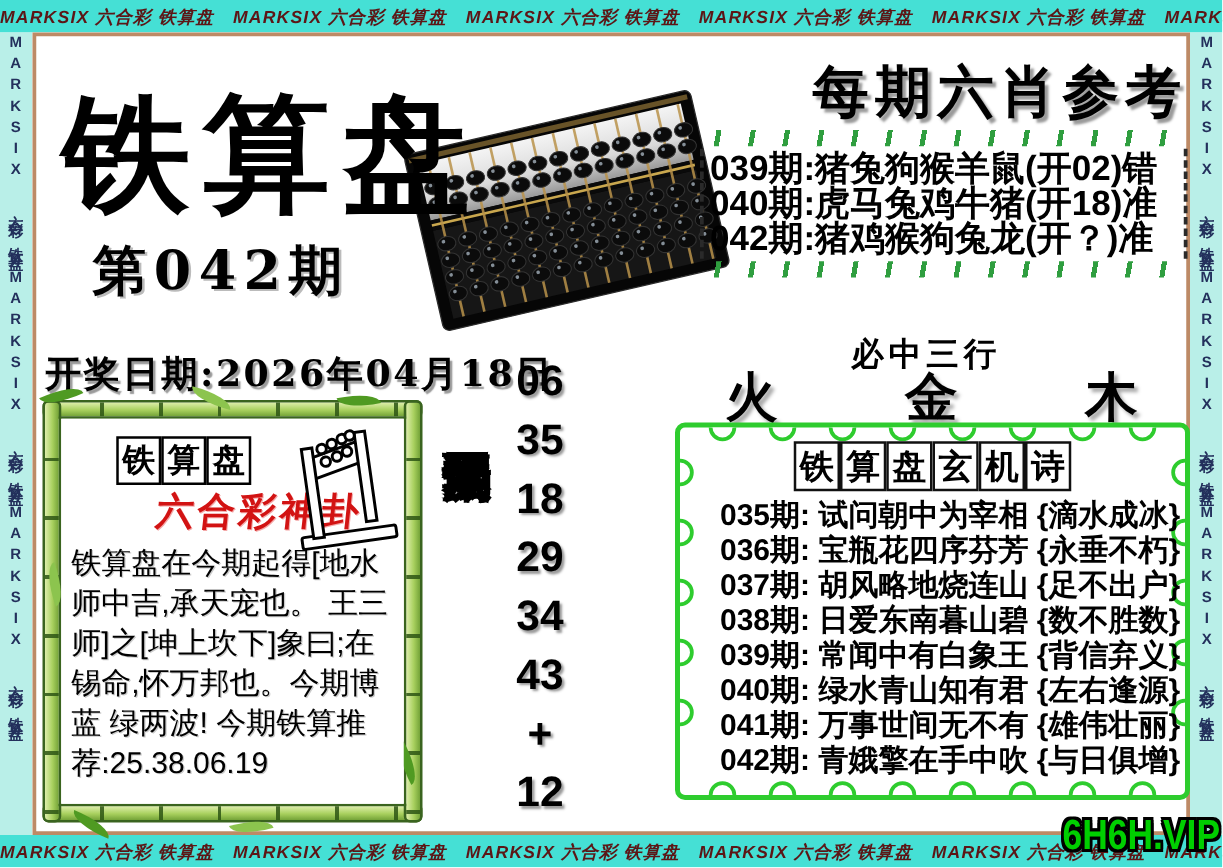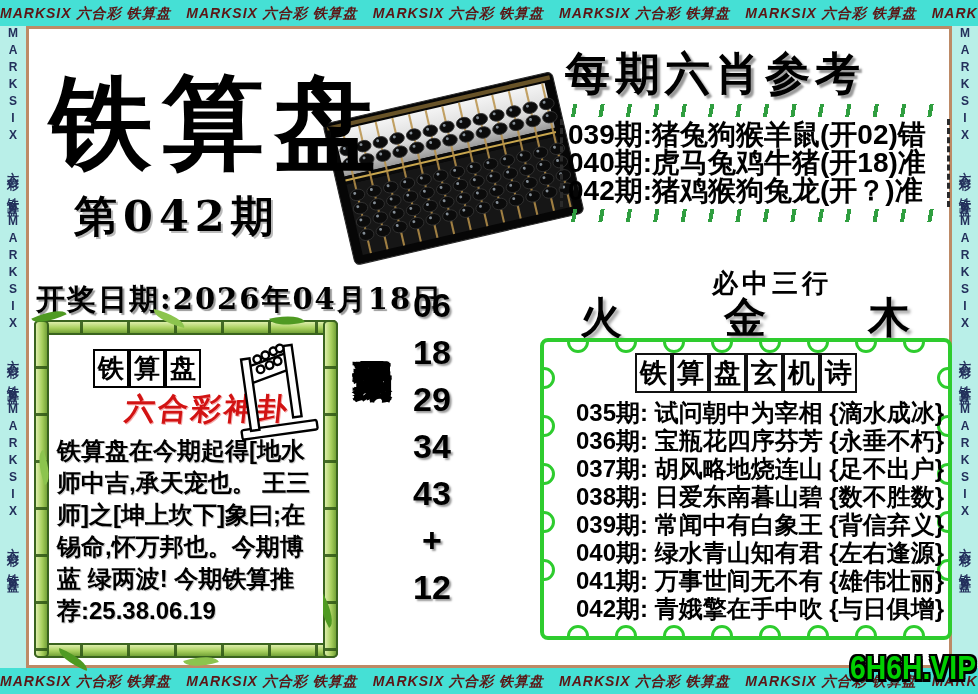--- a/index.html
+++ b/index.html
@@ -42,38 +42,38 @@
   .leaf.light{background:#8cc44e;}
   .bamboo-inner{position:absolute;left:15px;top:15px;right:15px;bottom:15px;background:#fff;}
   .b-header{position:absolute;left:44px;top:14px;display:flex;}
   .b-header span{border:2px solid #000;font-size:26px;font-weight:900;padding:0 3px;
                  font-family:"DejaVu Serif",serif;}
   .b-sub{position:absolute;left:76px;top:54px;color:#d21313;font-size:30px;font-weight:900;
          letter-spacing:3px;transform:skewX(-6deg);font-family:"DejaVu Serif",serif;
          text-shadow:1px 1px 0 #f4a9a9;white-space:nowrap;}
   .mini-abacus{position:absolute;right:2px;top:6px;width:90px;height:106px;}
   .b-text{position:absolute;left:8px;top:100px;width:262px;}
-  .b-line{font-size:24px;font-weight:700;line-height:32px;white-space:nowrap;
+  .b-line{font-size:24px;font-weight:400;line-height:32px;white-space:nowrap;
           text-shadow:1px 1px 0 #ccc;}
   
   .pred-label{position:absolute;left:346px;top:330px;height:324px;writing-mode:vertical-rl;
               text-orientation:upright;font-size:40px;font-weight:600;color:#000;}
   .pred-numbers{position:absolute;left:400px;top:282px;width:64px;text-align:center;}
   .num{font-size:34px;font-weight:800;height:47px;line-height:47px;text-shadow:2px 2px 2px #999;}
   
-  .sixiao-title{position:absolute;left:565px;top:44px;width:385px;text-align:left;
+  .sixiao-title{position:absolute;left:565px;top:44px;width:385px;text-align:right;
                 font-size:45px;font-weight:900;letter-spacing:5px;
                 font-family:Liberation Mono, monospace;text-shadow:3px 3px 2px #999;}
   .sixiao{position:absolute;left:560px;top:102px;width:390px;z-index:2;}
   .slash{height:13px;margin:2px 0;
          background:repeating-linear-gradient(100deg,transparent 0 13px,#2f9e3f 13px 17px,transparent 17px 27px);}
   .sixiao-rows{border-left:3px dashed #2a2a2a;border-right:3px dashed #2a2a2a;padding:2px 2px 2px 5px;}
   .sixiao-row{font-size:28px;font-weight:900;line-height:28px;white-space:nowrap;}
   
-  .sanhang-title{position:absolute;left:617px;top:266px;width:310px;text-align:center;
+  .sanhang-title{position:absolute;left:586px;top:266px;width:310px;text-align:center;
                  font-size:26px;font-weight:900;letter-spacing:4px;font-family:"DejaVu Serif",serif;}
   .sanhang-vals{position:absolute;left:580px;top:290px;width:330px;display:flex;
                 justify-content:space-between;font-size:42px;font-weight:700;
                 font-family:"DejaVu Serif",serif;text-shadow:3px 3px 3px #aaa;}
   
   .poem-box{position:absolute;left:540px;top:338px;width:412px;height:302px;
             border:4px solid #2ecc2e;border-radius:8px;background:#fff;
             overflow:hidden;box-sizing:border-box;}
   .scallop{position:absolute;width:22px;height:22px;border-radius:50%;background:#fff;
            border:3px solid #2ecc2e;transform:translate(-50%,-50%);box-sizing:border-box;}
@@ -337,20 +337,21 @@
           <div class="b-line val">蓝 绿两波! 今期铁算推</div>
           <div class="b-line val">荐:25.38.06.19</div>
         </div>
     </div>
   </div>
 
   <div class="pred-label">本期预测开奖号码</div>
   <div class="pred-numbers">
 
   <div class="num val">06</div>
+      <div class="num val">35</div>
       <div class="num val">18</div>
       <div class="num val">29</div>
       <div class="num val">34</div>
       <div class="num val">43</div>
       <div class="num val">+</div>
       <div class="num val">12</div>
     </div>
 
   <div class="sixiao-title">每期六肖参考</div>
   <div class="sixiao">

